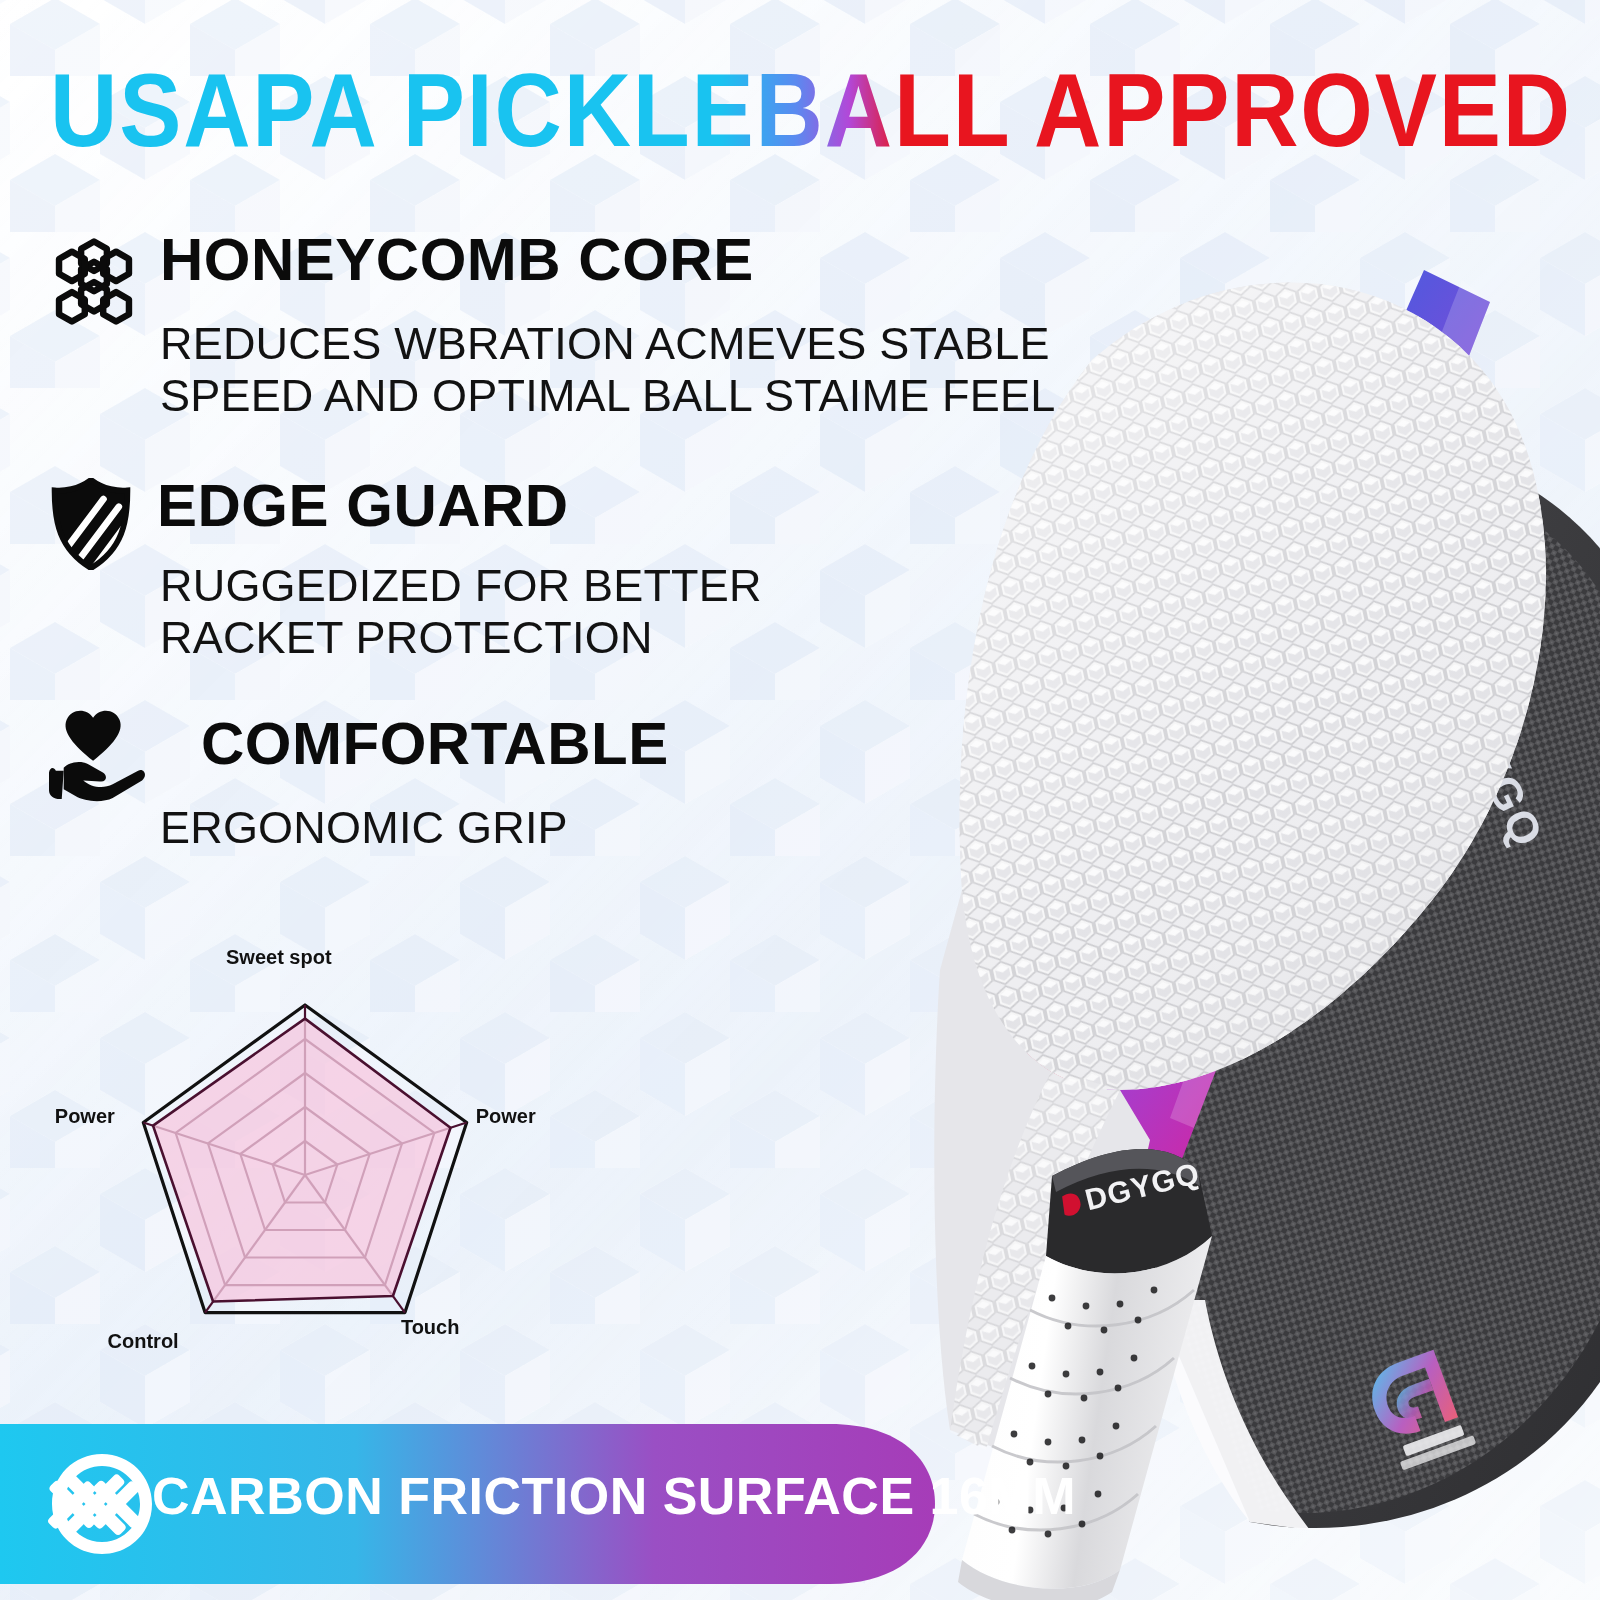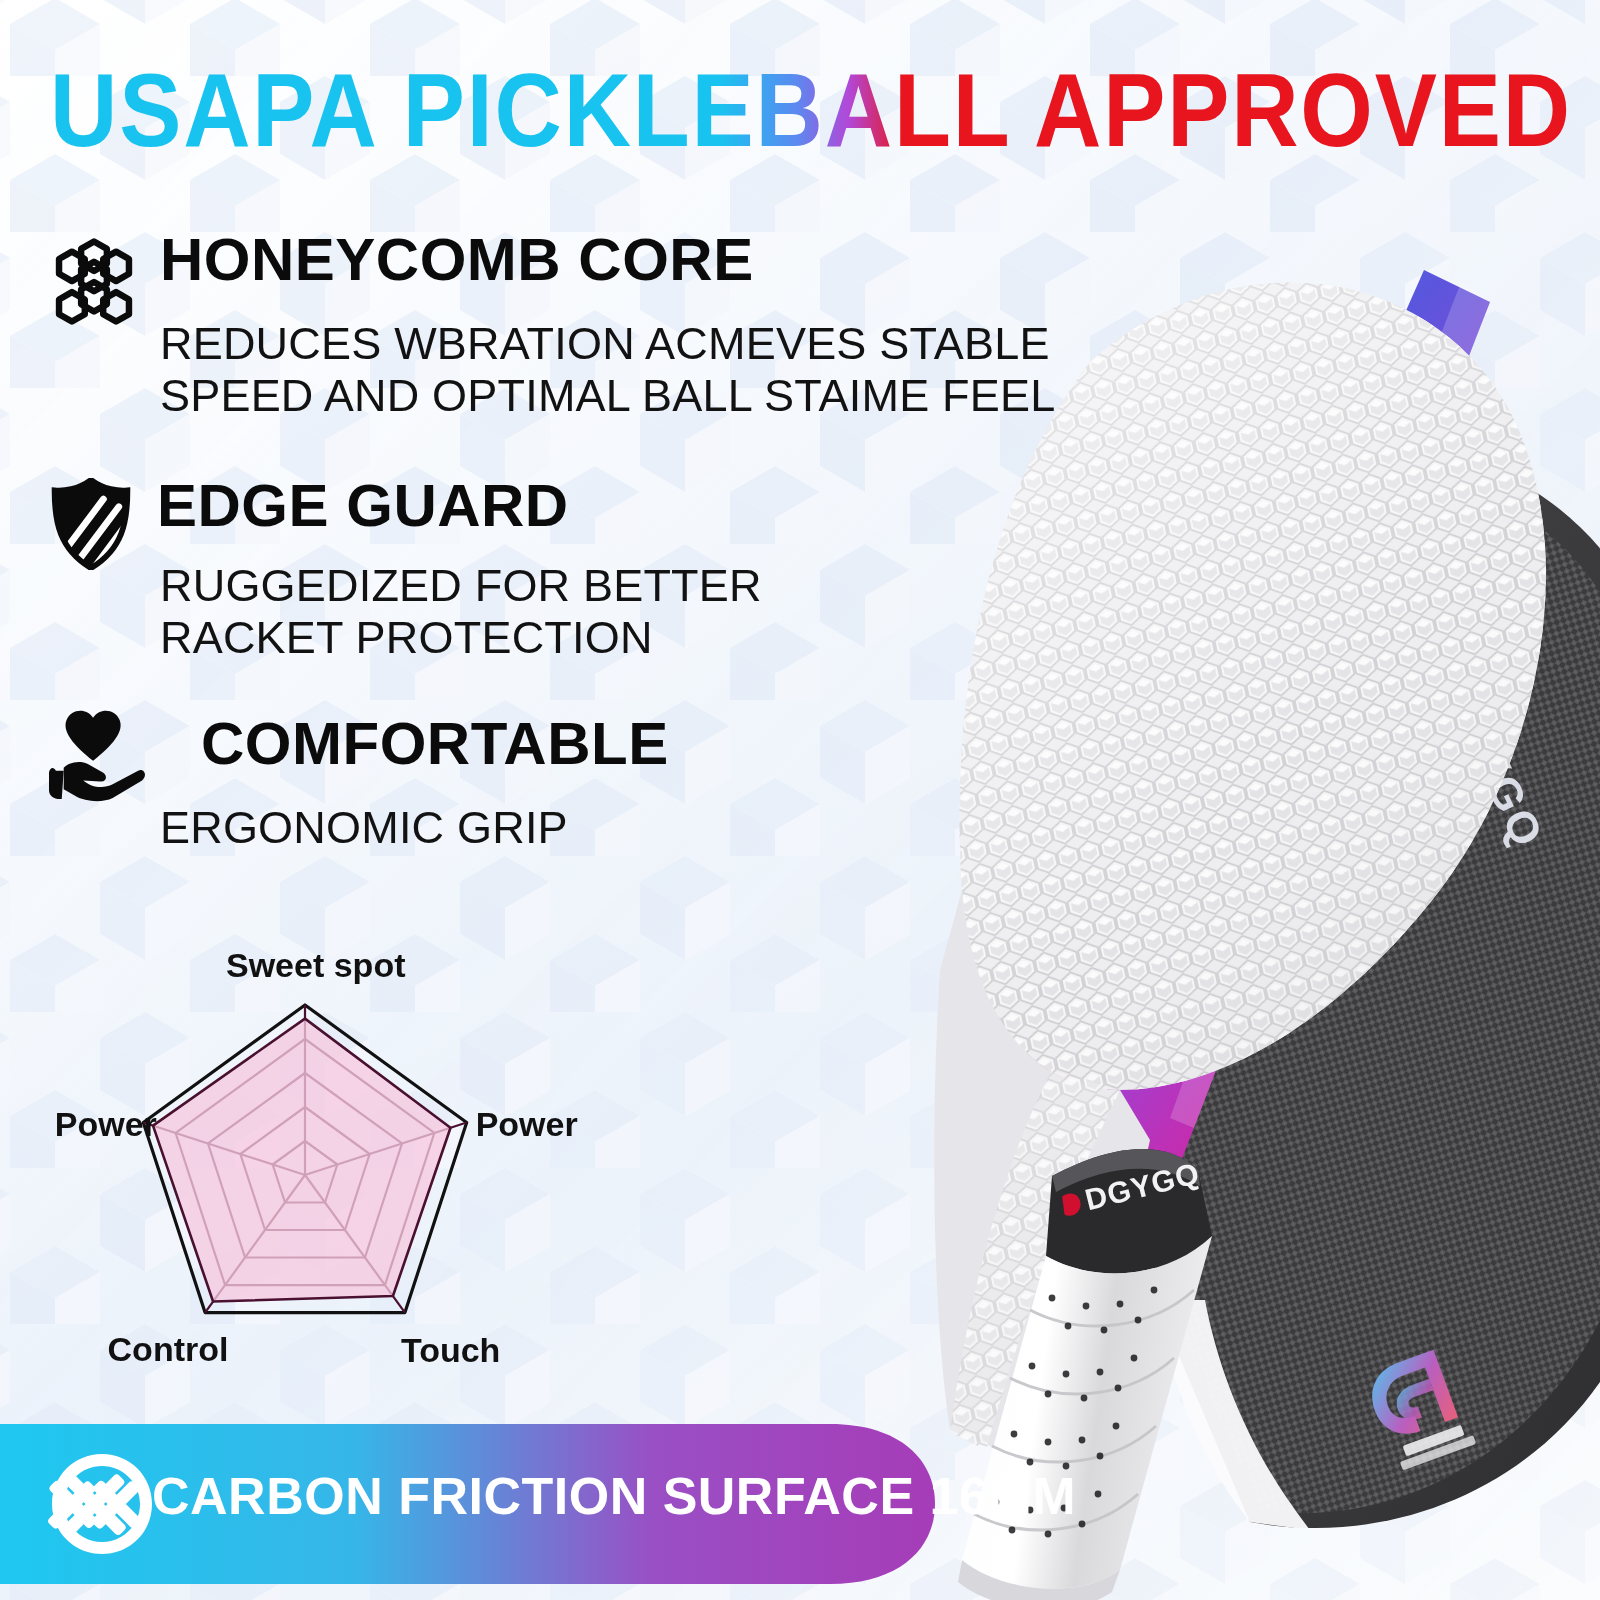--- a/index.html
+++ b/index.html
@@ -45,21 +45,21 @@
   #f2 .feat-head{left:101px;top:-2px;margin-left:8px;}
   #f2 .feat-sub{left:112px;top:82px;}
 
   #f3{left:48px;top:706px;width:980px;height:190px;}
   #f3 .feat-head{left:112px;top:8px;margin-left:41px;}
   #f3 .feat-sub{left:112px;top:96px;}
 
   
   #radar{position:absolute;left:10px;top:925px;width:610px;height:470px;}
   .radar-label{
-    position:absolute;font-weight:700;color:#111;font-size:34px;
+    position:absolute;font-weight:700;color:#111;font-size:20px;
     font-family:"Liberation Sans",sans-serif;white-space:nowrap;
   }
 
   
   #paddle{position:absolute;left:700px;top:130px;width:900px;height:1470px;}
 
   
   #banner{position:absolute;left:0;top:1424px;width:1000px;height:140px;}
   .banner-text{
     position:absolute;left:152px;top:44px;color:#fff;font-weight:700;
@@ -170,21 +170,21 @@
         <polygon points="295,216 327.3359215540352,239.4934221912518 314.9846985779441,277.5065778087482 275.0153014220559,277.5065778087482 262.6640784459648,239.4934221912518" fill="none" stroke="#4a1030" stroke-width="2.2" stroke-linejoin="round"></polygon>
         <line x1="295" y1="250" x2="295" y2="80" stroke="#4a1030" stroke-width="2.2"></line>
         <line x1="295" y1="250" x2="456.67960777017606" y2="197.46711095625895" stroke="#4a1030" stroke-width="2.2"></line>
         <line x1="295" y1="250" x2="394.9234928897204" y2="387.5328890437411" stroke="#4a1030" stroke-width="2.2"></line>
         <line x1="295" y1="250" x2="195.07650711027958" y2="387.5328890437411" stroke="#4a1030" stroke-width="2.2"></line>
         <line x1="295" y1="250" x2="133.32039222982388" y2="197.46711095625898" stroke="#4a1030" stroke-width="2.2"></line>
         <polygon points="295,93.60000000000002 440.5116469931585,202.72039986063305 382.93267374295397,371.02894235849215 203.07038654145725,376.53025792024175 143.02116869603444,200.61908429888342" fill="#f6c9e0" stroke="#4a1030" stroke-width="2.6" fill-opacity="0.78" stroke-linejoin="round"></polygon>
       </svg>
     <div class="radar-label" id="lab0" style="left: 216px; top: 21px;">Sweet spot</div>
     <div class="radar-label" id="lab1" style="left: 465.68px; top: 180.467px;">Power</div>
-    <div class="radar-label" id="lab2" style="left: 390.923px; top: 406px;">Touch</div>
+    <div class="radar-label" id="lab2" style="left: 390.923px; top: 391px;">Touch</div>
     <div class="radar-label" id="lab3" style="left: 97.5765px; top: 404.533px;">Control</div>
     <div class="radar-label" id="lab4" style="left: 44.8204px; top: 180.467px;">Power</div>
   </div>
 
   <svg id="paddle" viewBox="0 0 900 1470">
     <defs>
       <linearGradient id="edgeGrad" x1="0.2" y1="0" x2="0.8" y2="1">
         <stop offset="0%" stop-color="#1f7fe6"></stop>
         <stop offset="30%" stop-color="#5a56dd"></stop>
         <stop offset="58%" stop-color="#a33fd0"></stop>

